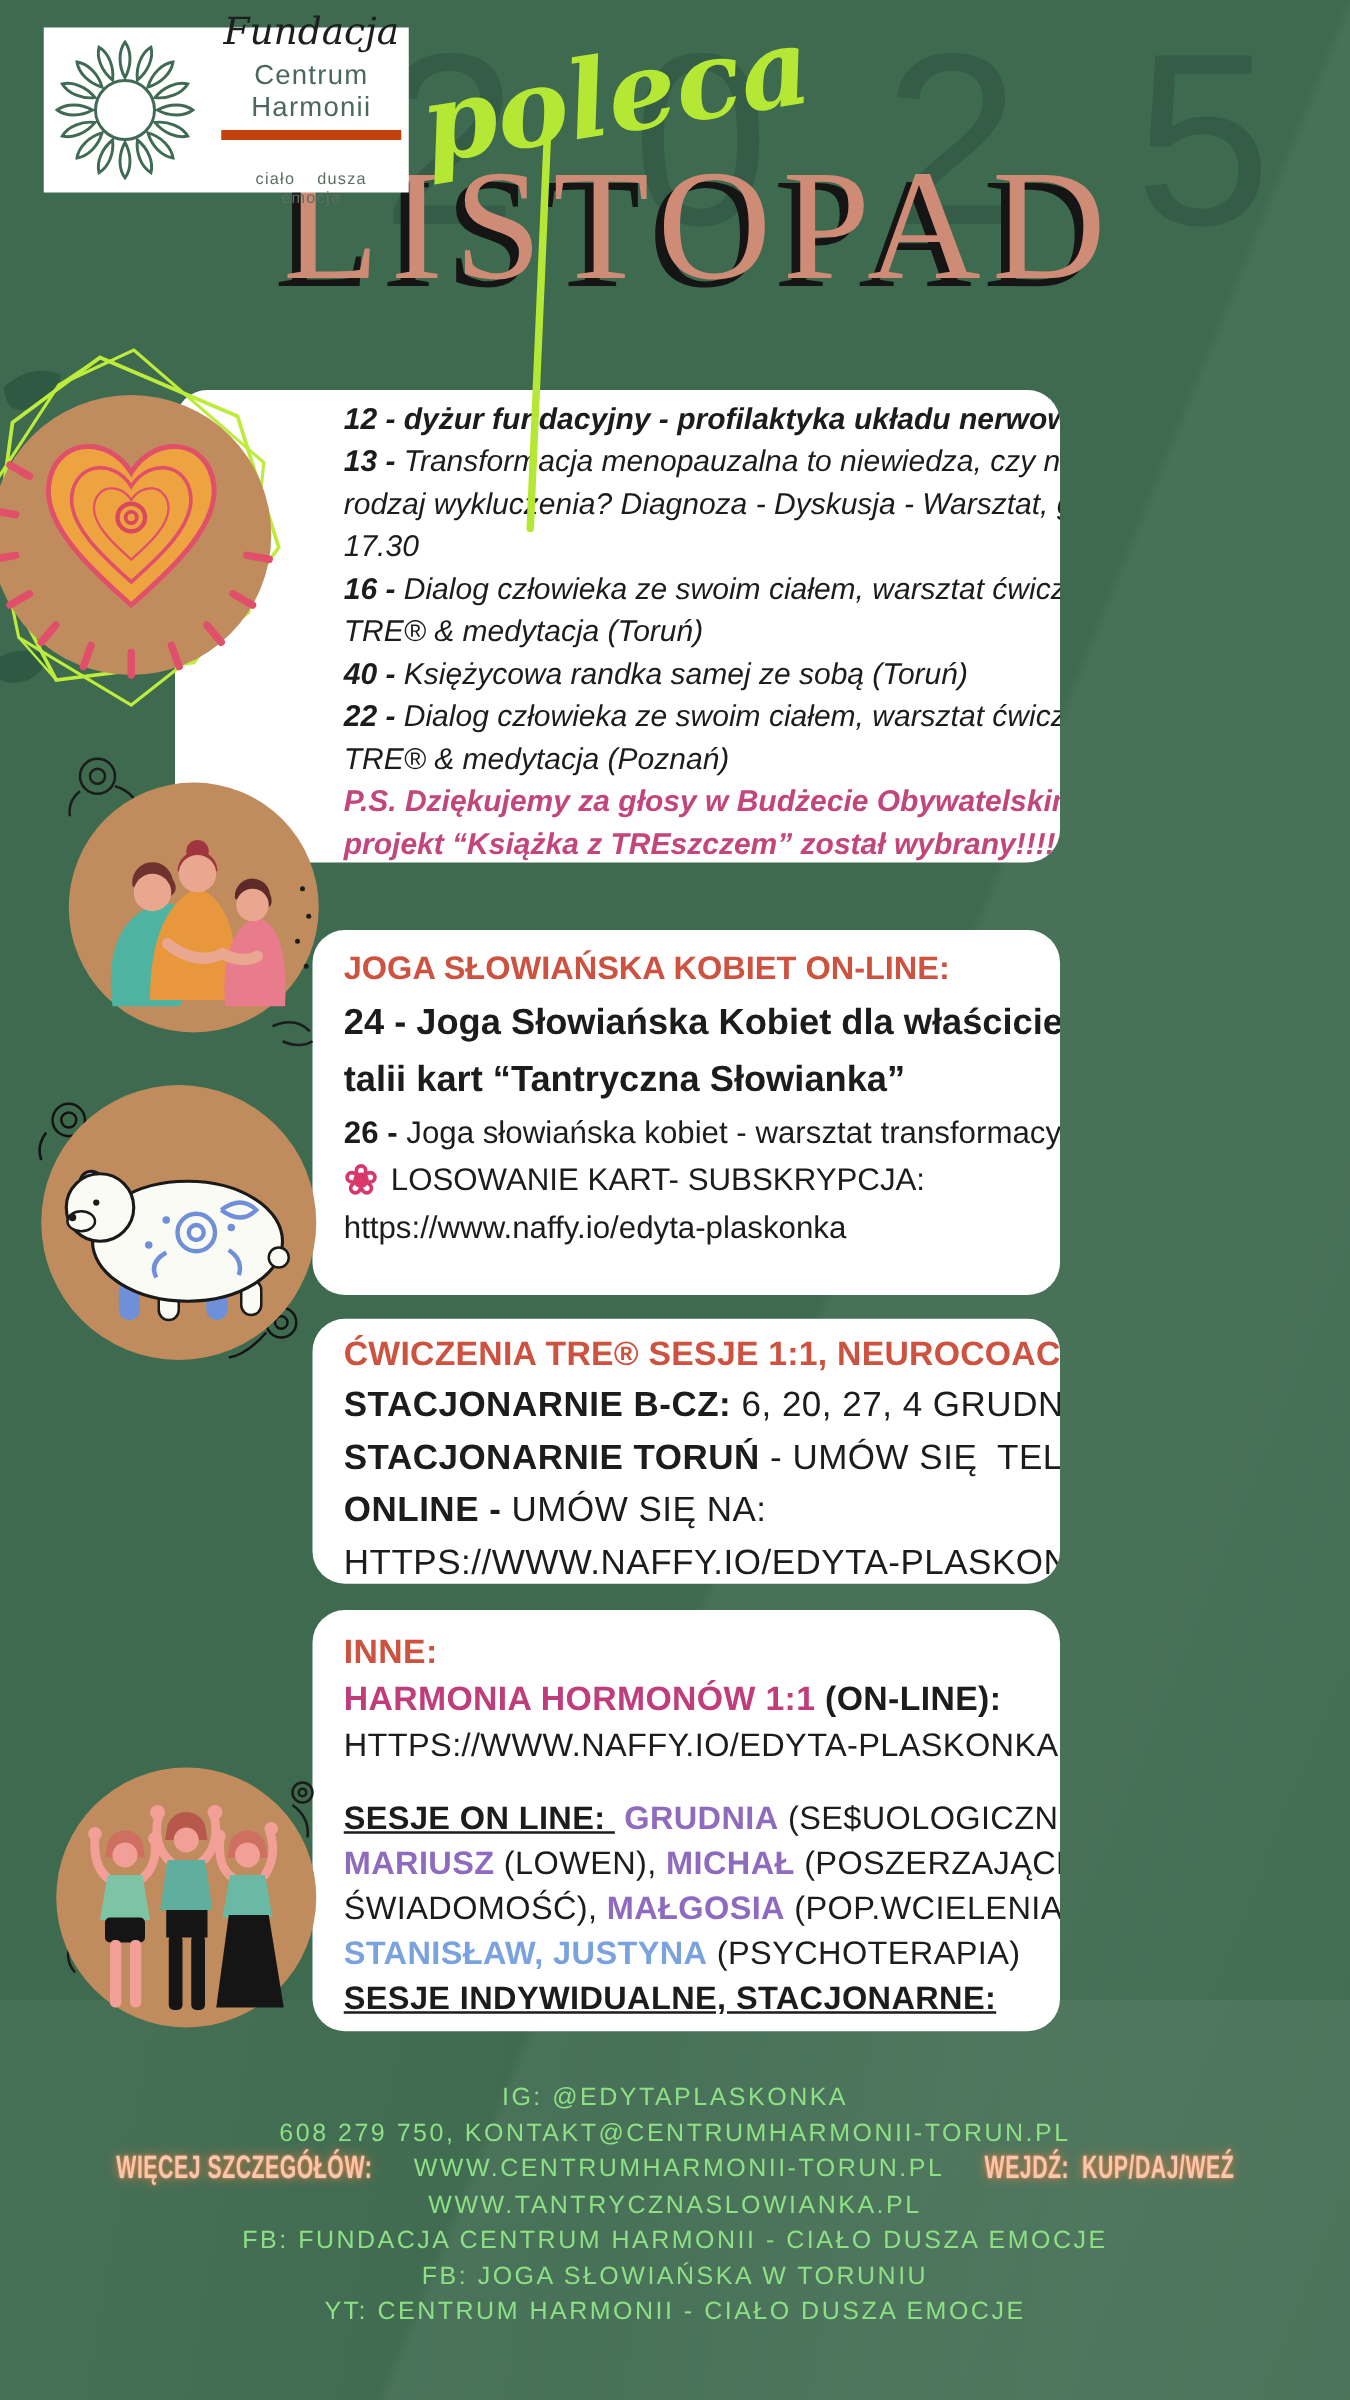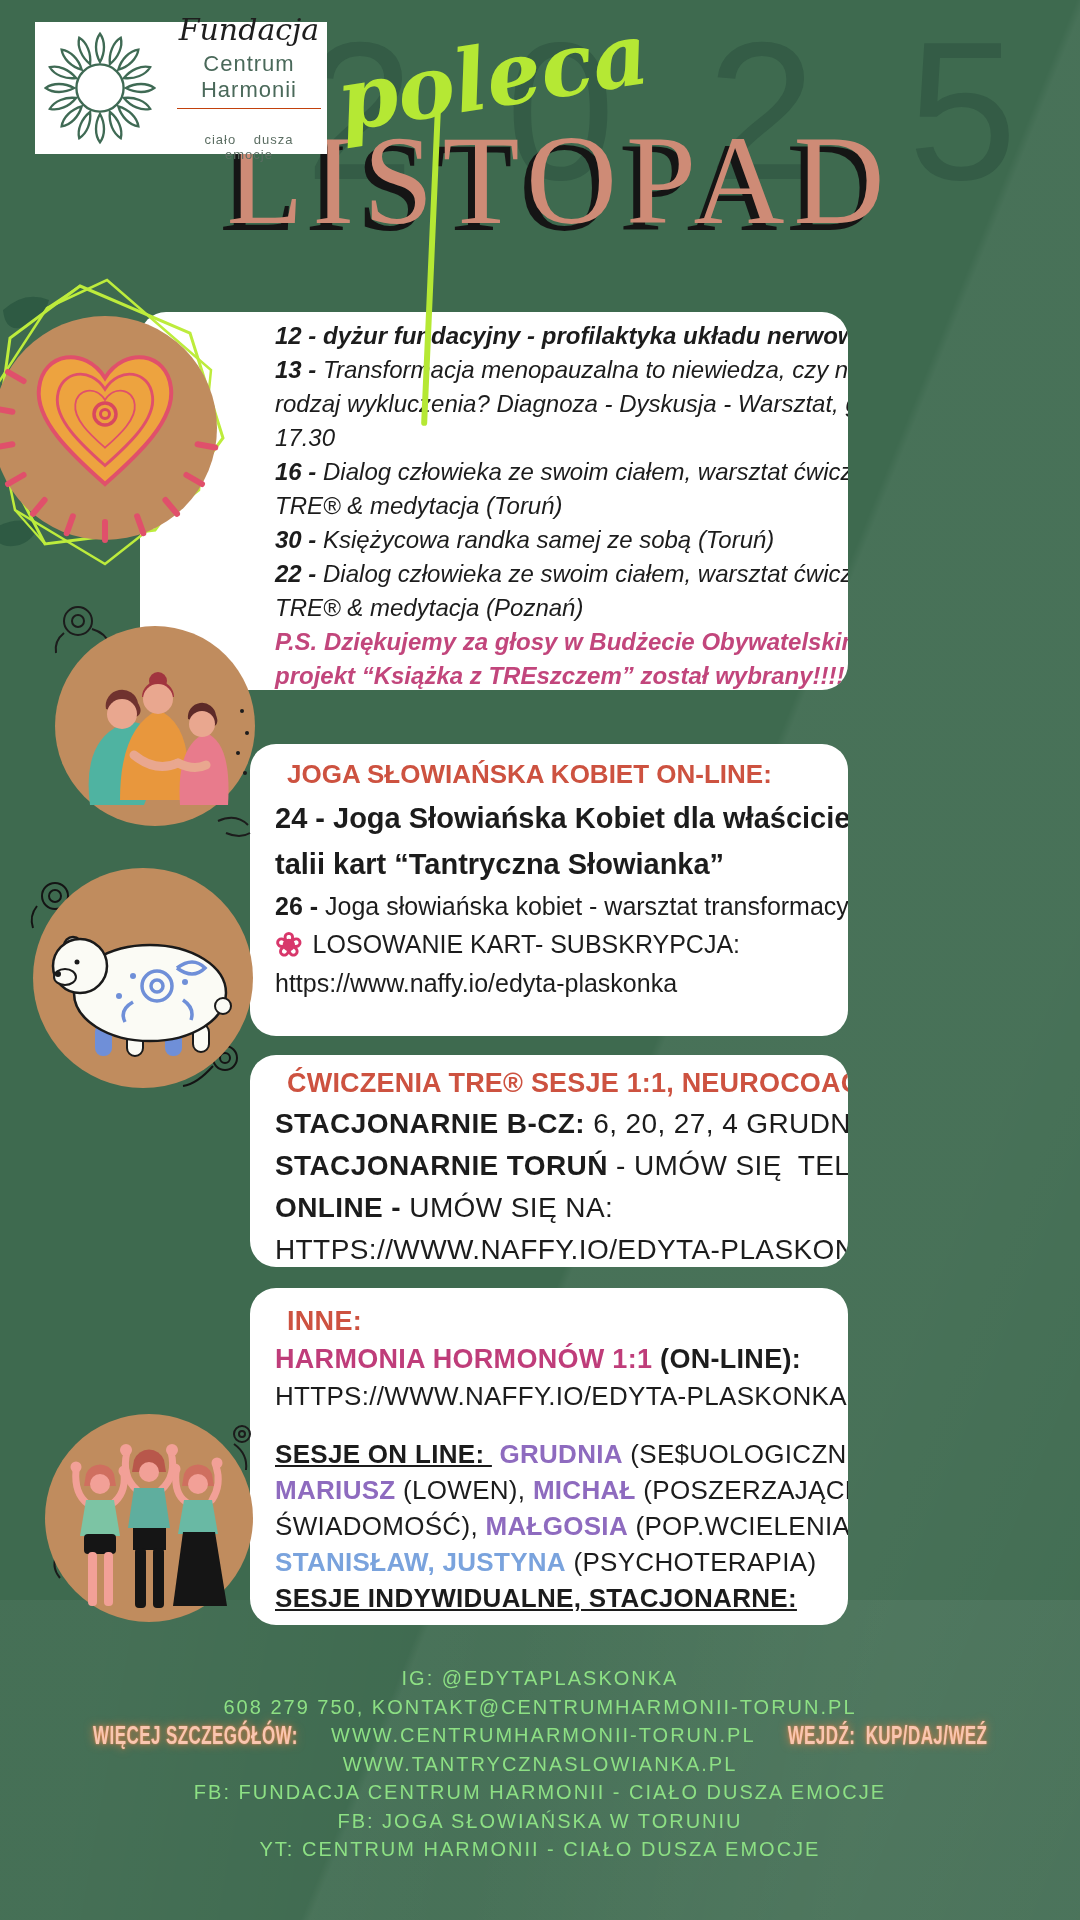--- a/index.html
+++ b/index.html
@@ -15,21 +15,21 @@
     background:linear-gradient(100deg,rgba(255,255,255,0.04) 10%,rgba(255,255,255,0) 45%,rgba(255,255,255,0.05) 80%);}
 
   
   .watermark{position:absolute;left:305px;top:14px;width:780px;
     font-size:196px;letter-spacing:92px;color:#345c46;font-weight:400;line-height:1;}
   .logo-box{position:absolute;left:35px;top:22px;width:292px;height:132px;background:#fff;
     display:flex;align-items:center;gap:18px;padding:4px 6px;box-sizing:border-box;z-index:6;}
   .logo-sun{flex:0 0 118px;height:118px;}
   .logo-text{flex:1;text-align:center;color:#2b2b2b;}
   .logo-script{font-family:"DejaVu Serif",serif;font-style:italic;font-size:30px;line-height:30px;color:#1e1e1e;}
-  .logo-name{font-size:22px;color:#4a695a;letter-spacing:1px;margin-top:6px;padding-bottom:5px;border-bottom:1px solid #c2410c;}
+  .logo-name{font-size:22px;color:#4a695a;letter-spacing:1px;margin-top:6px;padding-bottom:5px;border-bottom:8px solid #c2410c;}
   .logo-tagline{font-size:13px;color:#5c6e63;margin-top:23px;word-spacing:13px;letter-spacing:1px;}
   .title-month{position:absolute;left:20px;top:118px;width:1080px;text-align:center;
     font-family:"Liberation Serif",serif;font-size:126px;line-height:1;letter-spacing:9px;
     color:#ce8b76;text-shadow:-7px 7px 0 #151515;z-index:3;}
   .title-poleca{position:absolute;left:336px;top:26px;z-index:5;
     font-family:"DejaVu Serif",serif;font-style:italic;font-weight:bold;
     font-size:86px;color:#b5e834;transform:rotate(-9deg);}
   .poleca-tail{position:absolute;left:428px;top:108px;width:6px;height:318px;background:#b5e834;
     border-radius:3px;transform:rotate(2.5deg);z-index:5;}
 
@@ -43,21 +43,21 @@
   #card2{left:250px;top:744px;width:598px;height:292px;padding:9px 8px 0 25px;font-size:25px;line-height:38px;}
   #card2 .hdr{font-size:26px;line-height:42px;}
   #card2 .lg{font-size:29px;line-height:46px;}
   #card3{left:250px;top:1055px;width:598px;height:212px;padding:8px 4px 0 25px;font-size:28px;line-height:42px;letter-spacing:0.4px;}
   #card3 .hdr{font-size:27px;line-height:40px;letter-spacing:0.2px;}
   #card4{left:250px;top:1288px;width:598px;height:337px;padding:14px 8px 0 25px;font-size:26px;line-height:36px;letter-spacing:0.3px;}
   #card4 .hdr{font-size:27px;line-height:38px;}
   #card4 .gap{height:22px;}
   .b{font-weight:bold;}
   .bu{font-weight:bold;text-decoration:underline;}
-  .orange{color:#cd5240;font-weight:bold;margin-left:12px;}
+  .orange{color:#cd5240;font-weight:bold;}
   .magenta{color:#bf3d7a;font-weight:bold;}
   .purple{color:#8e6bbf;font-weight:bold;}
   .blue{color:#7aa3dd;font-weight:bold;}
   .flower{color:#d8376b;font-style:normal;font-size:33px;margin-right:3px;vertical-align:-3px;font-weight:bold;}
 
   
   .illu{position:absolute;z-index:4;}
   #illu-heart{left:-15px;top:278px;width:255px;height:295px;}
   #illu-women{left:50px;top:593px;width:210px;height:258px;}
   #illu-bear{left:25px;top:860px;width:235px;height:235px;}
@@ -115,21 +115,21 @@
     </div>
   </div>
 
   <div class="card" id="card1">
       <div class="line"><span class="b">12 - dyżur fundacyjny - profilaktyka układu nerwowego</span></div>
       <div class="line"><span class="b">13 - </span><span>Transformacja menopauzalna to niewiedza, czy nowy</span></div>
       <div class="line"><span>rodzaj wykluczenia? Diagnoza - Dyskusja - Warsztat, godz.</span></div>
       <div class="line"><span>17.30</span></div>
       <div class="line"><span class="b">16 - </span><span>Dialog człowieka ze swoim ciałem, warsztat ćwiczeń</span></div>
       <div class="line"><span>TRE® &amp; medytacja (Toruń)</span></div>
-      <div class="line"><span class="b">30 - </span><span>Księżycowa randka samej ze sobą (Toruń)</span></div>
+      <div class="line"><span class="b">40 - </span><span>Księżycowa randka samej ze sobą (Toruń)</span></div>
       <div class="line"><span class="b">22 - </span><span>Dialog człowieka ze swoim ciałem, warsztat ćwiczeń</span></div>
       <div class="line"><span>TRE® &amp; medytacja (Poznań)</span></div>
       <div class="line"><span class="pink">P.S. Dziękujemy za głosy w Budżecie Obywatelskim -</span></div>
       <div class="line"><span class="pink">projekt “Książka z TREszczem” został wybrany!!!!</span></div>
     </div>
   <div class="card" id="card2">
       <div class="line hdr"><span class="orange">JOGA SŁOWIAŃSKA KOBIET ON-LINE:</span></div>
       <div class="line lg"><span class="b">24 - Joga Słowiańska Kobiet dla właścicielek</span></div>
       <div class="line lg"><span class="b">talii kart “Tantryczna Słowianka”</span></div>
       <div class="line"><span class="b">26 - </span><span>Joga słowiańska kobiet - warsztat transformacyjny</span></div>

